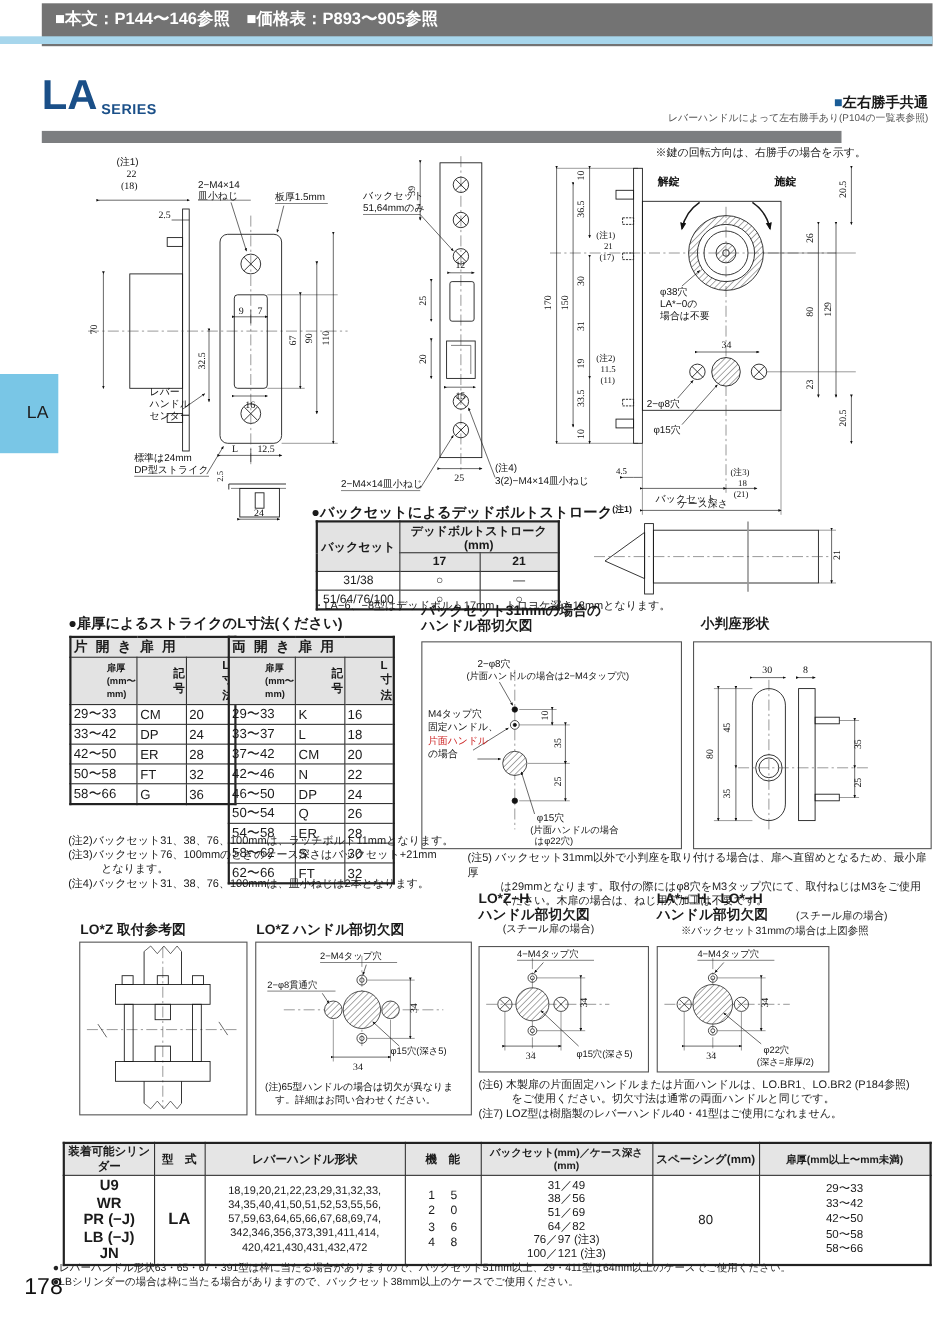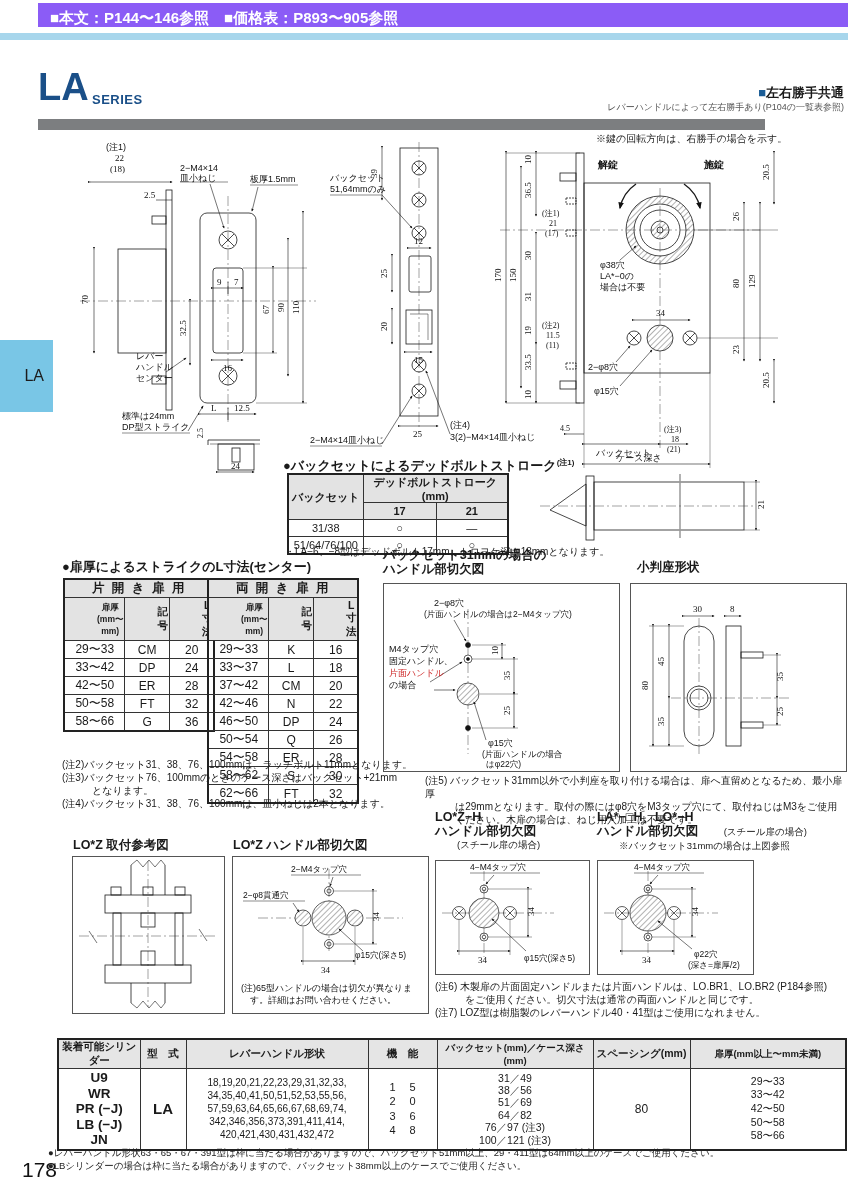--- a/index.html
+++ b/index.html
@@ -1,20 +1,20 @@
 <!DOCTYPE html>
 <html><head>
 <meta charset="utf-8">
 <style>
   html,body{margin:0;padding:0;background:#fff;}
   body{font-family:"Liberation Sans",sans-serif;color:#1a1a1a;}
   #page{position:relative;width:848px;height:1200px;background:#fff;overflow:hidden;}
   .abs{position:absolute;}
   
-  .topbar{left:38px;top:3px;width:810px;height:24px;background:#8b5cf6;color:#fff;
+  .topbar{left:38px;top:3px;width:810px;height:39px;background:#737373;color:#fff;
           font-weight:bold;font-size:15px;line-height:29px;padding-left:12px;box-sizing:border-box;}
   .bluestrip{left:0;top:33px;width:848px;height:7px;background:#a7d6ec;}
   .la-big{left:38px;top:68px;font-size:38px;font-weight:bold;color:#1a4f88;line-height:38px;}
   .la-series{left:92px;top:92px;font-size:13px;font-weight:bold;color:#1a4f88;letter-spacing:.5px;}
   .handed{right:4px;left:auto;top:84px;width:300px;text-align:right;font-size:13px;font-weight:bold;}
   .handed .sq{color:#1a5c96;}
   .handed-note{right:4px;left:auto;top:101px;width:400px;text-align:right;font-size:9px;color:#555;}
   .graybar{left:38px;top:119px;width:727px;height:11px;background:#7c7e80;}
   .rotnote{left:596px;top:132px;font-size:10px;}
   .sidetab{left:0;top:340px;width:53px;height:72px;background:#79c6e6;display:flex;
@@ -26,21 +26,21 @@
   .sec-title{font-size:12.5px;font-weight:bold;line-height:14px;}
   .sub-note{font-size:9.5px;font-weight:normal;margin-left:22px;}
   .pre{white-space:pre-line;}
   .note-sm{font-size:10px;line-height:13px;}
   
   table{border-collapse:collapse;}
   .stroke-tb{width:222px;font-size:11px;text-align:center;}
   .stroke-tb th,.stroke-tb td{border:1px solid #333;padding:0;height:16px;}
   .stroke-tb th{background:#e3e3e3;font-size:11px;}
   .stroke-tb{border:2px solid #222;}
-  .ltable{font-size:12px;text-align:center;border:2px solid #222;}
+  .ltable{font-size:12px;text-align:left;border:2px solid #222;}
   .ltable .cap{background:#e3e3e3;font-weight:bold;font-size:12.5px;letter-spacing:2px;height:15px;}
   .ltable th{background:#e3e3e3;font-size:10.5px;height:14px;border:1px solid #333;padding-left:32px;}
   .ltable th:first-child{font-size:8.5px;}
   .ltable td{border:1px solid #333;height:16px;padding:0 2px;}
   .boxed{border:1px solid #555;}
   .spec-tb{width:788px;font-size:10.5px;text-align:center;border:2px solid #222;table-layout:fixed;}
   .spec-tb th{background:#e5e5e5;border:1px solid #333;font-size:10.5px;height:26px;padding:0 1px;}
   .spec-tb td{border:1px solid #333;vertical-align:middle;padding:1px 2px;}
   .spec-tb .cyl{font-weight:bold;font-size:13.5px;line-height:1.15;}
   .spec-tb .mdl{font-weight:bold;font-size:15px;}
@@ -333,21 +333,21 @@
       <rect x="54" y="14" width="150" height="48"></rect>
       <line x1="140" y1="6" x2="140" y2="70" stroke="#999" stroke-width="1.5"></line>
       <line x1="0" y1="38" x2="215" y2="38" stroke="#444" stroke-width="0.5" stroke-dasharray="10 3 2 3"></line>
       <line x1="216" y1="14" x2="216" y2="62" stroke-width="0.6" marker-start="url(#ar)" marker-end="url(#ar)"></line>
       <line x1="204" y1="14" x2="220" y2="14" stroke-width="0.4"></line>
       <line x1="204" y1="62" x2="220" y2="62" stroke-width="0.4"></line>
     </g>
     <text class="dim" x="224" y="41" transform="rotate(-90 224 41)">21</text>
   </svg>
 
-  <div class="abs h-bold" style="left:62px;top:558px;">●扉厚によるストライクのL寸法(センター)</div>
+  <div class="abs h-bold" style="left:62px;top:558px;">●扉厚によるストライクのL寸法(ください)</div>
   <table class="abs ltable" style="left:63px;top:578px;width:139px;">
     <tbody>
         <tr>
           <td class="cap" colspan="3">片 開 き 扉 用</td>
         </tr>
     <tr>
       <th style="width:66px;">扉厚(mm〜mm)</th>
       <th style="width:34px;">記号</th>
       <th style="width:37px;">L寸法</th>
     </tr>

